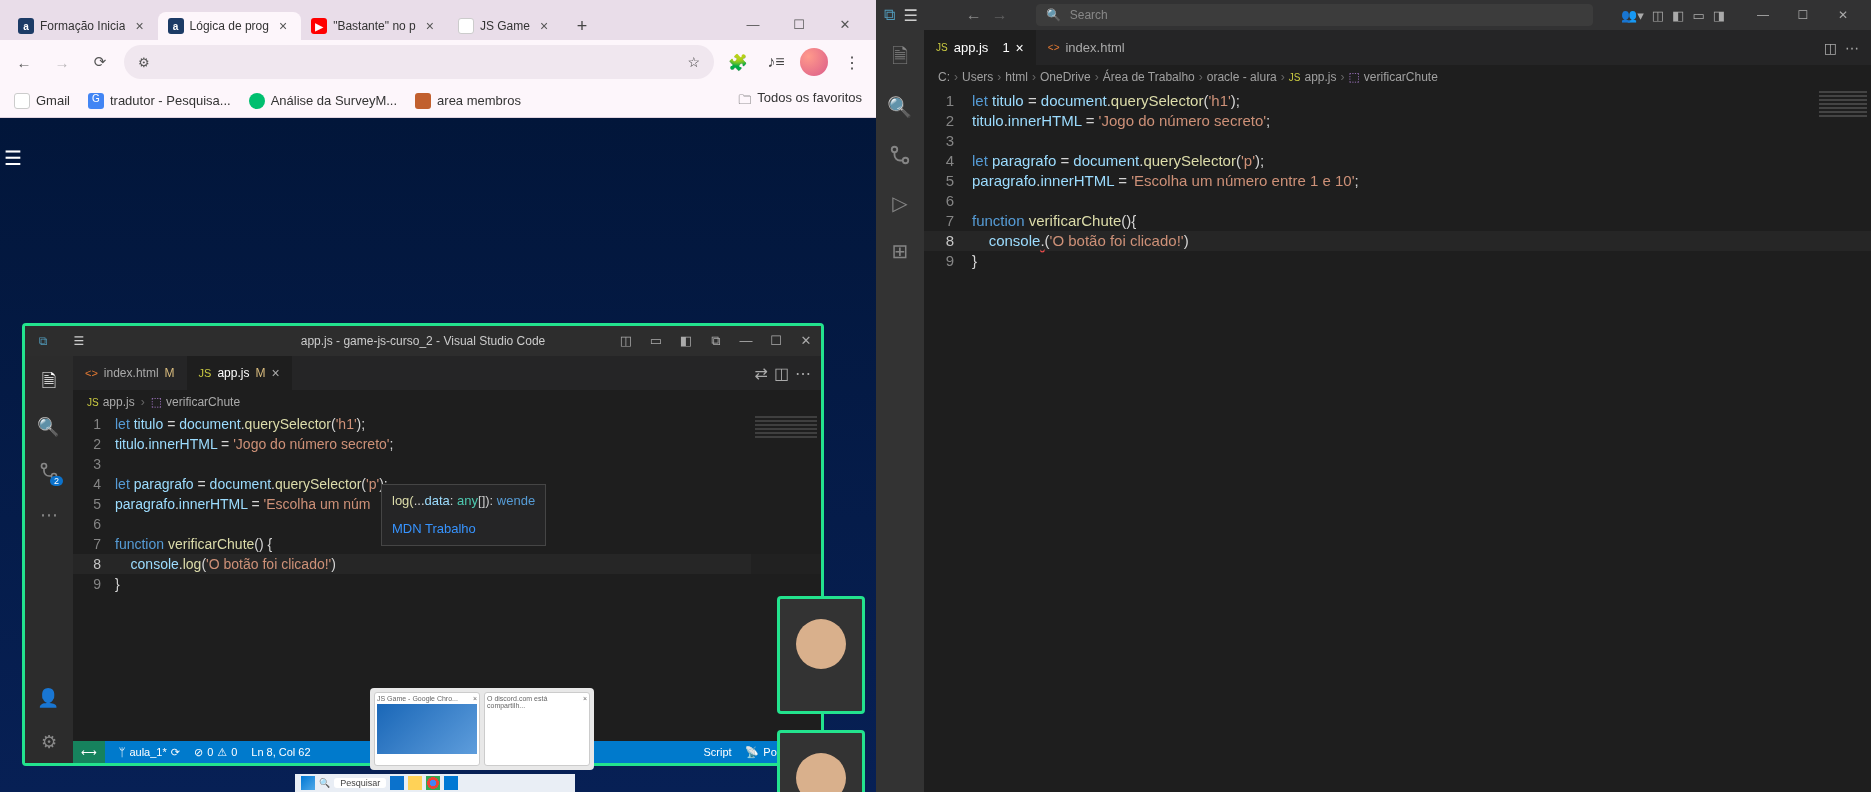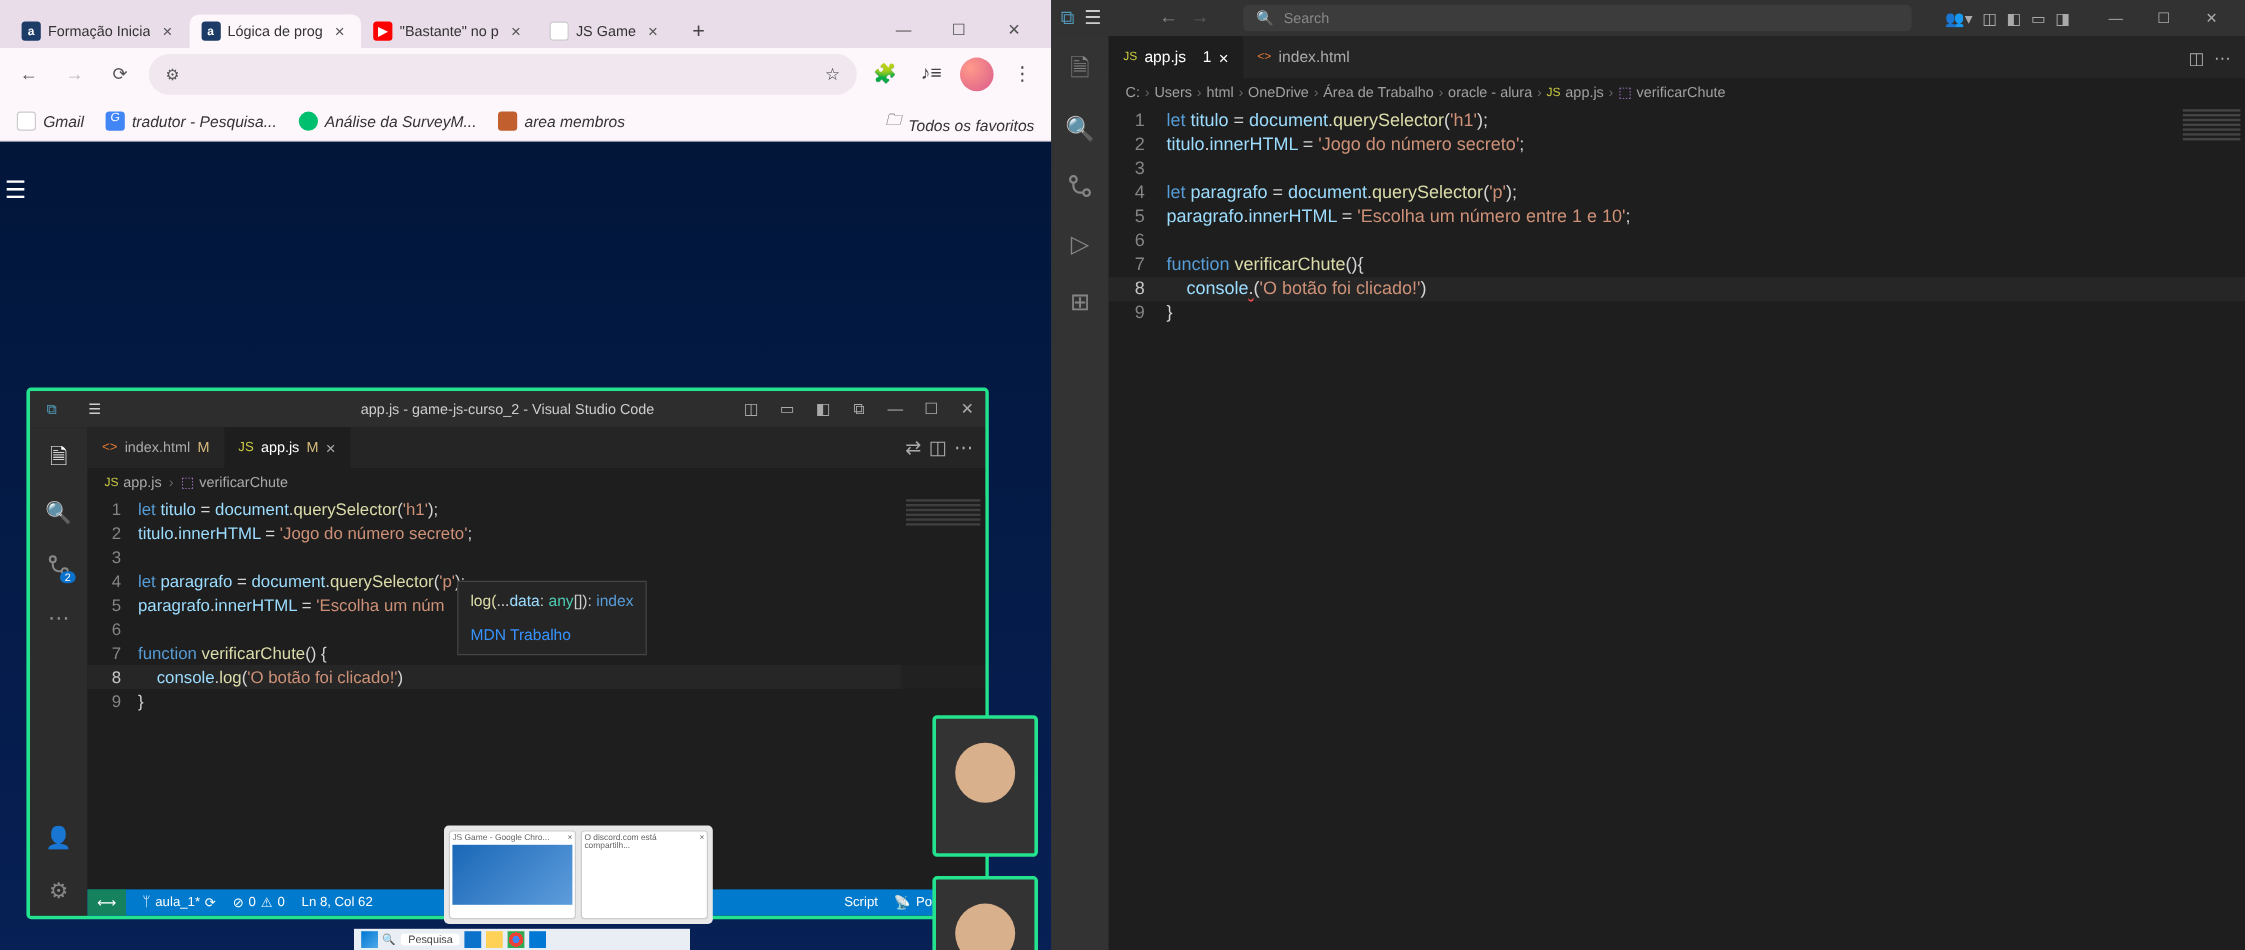--- a/index.html
+++ b/index.html
@@ -20,21 +20,21 @@
 .win-ctrl div { width: 46px; height: 32px; display: flex; align-items: center; justify-content: center; color: #555; font-size: 13px; }
 
 .addr-bar { height: 44px; display: flex; align-items: center; gap: 10px; padding: 0 10px; background: #fdf6fb; }
 .nav-ico { width: 28px; height: 28px; display: flex; align-items: center; justify-content: center; color: #555; font-size: 15px; border-radius: 50%; }
 .url-box { flex: 1; display: flex; align-items: center; gap: 8px; background: #f0e7ef; border-radius: 20px; height: 34px; padding: 0 14px; font-size: 14px; color: #333; }
 .url-box .site-ico { font-size: 13px; color: #555; }
 .addr-ico { width: 28px; text-align: center; color: #444; font-size: 16px; cursor: pointer; }
 .avatar { width: 28px; height: 28px; border-radius: 50%; background: radial-gradient(circle at 30% 30%, #ff9a8b, #db5c8a); }
 
 .bk-bar { height: 34px; display: flex; align-items: center; gap: 18px; padding: 0 14px; font-size: 13px; color: #333; background: #fdf6fb; border-bottom: 1px solid #e1d5e1; }
-.bk { display: flex; align-items: flex-end; gap: 6px; cursor: pointer; font-style: italic; }
+.bk { display: flex; align-items: flex-start; gap: 6px; cursor: pointer; }
 .bk .bico { width: 16px; height: 16px; border-radius: 3px; }
 
 .page { flex: 1; background: linear-gradient(180deg, #02163a 0%, #072055 100%); position: relative; overflow: hidden; }
 .hbg { width: 30px; height: 30px; color: #fff; position: absolute; top: 28px; left: 4px; font-size: 20px; }
 
 .vscode-inner { position: absolute; left: 22px; top: 205px; right: 52px; bottom: 26px; border: 3px solid #23e38e; border-radius: 4px; display: flex; flex-direction: column; background: #1e1e1e; }
 .vi-title { height: 30px; background: #2d2d2d; display: flex; align-items: center; color: #ccc; font-size: 12px; position: relative; }
 .vi-title .mico { width: 24px; height: 24px; margin: 0 6px; display: flex; align-items: center; justify-content: center; }
 .vi-title .title-text { position: absolute; left: 50%; transform: translateX(-50%); }
 .vi-title .twin { margin-left: auto; display: flex; }
@@ -307,21 +307,21 @@
             <div class="vi-ln hl-line">
                 <span class="vi-gut" style="color:#c6c6c6">8</span>
                 <span class="vi-code"><span class="vr">    console</span><span>.</span><span class="fn">log</span><span>(</span><span class="st">'O botão foi clicado!'</span><span>)</span></span>
               </div>
             <div class="vi-ln">
                 <span class="vi-gut">9</span>
                 <span class="vi-code"><span>}</span></span>
               </div>
 
             <div class="hover-box">
-              <div><span class="fn">log(</span><span class="op">...</span><span class="vr">data</span><span>: </span><span class="cl">any</span><span>[]): </span><span class="kw">index</span></div>
+              <div><span class="fn">log(</span><span class="op">...</span><span class="vr">data</span><span>: </span><span class="cl">any</span><span>[]): </span><span class="kw">wende</span></div>
               <div class="mdn">MDN Trabalho</div>
             </div>
 
             <div class="webcam w1">
                 <div class="face"></div>
               </div>
             <div class="webcam w2">
                 <div class="face"></div>
               </div>
           </div>
@@ -350,21 +350,21 @@
         <div class="th-hdr">
             <span>O discord.com está compartilh...</span>
             <span>×</span>
           </div>
         <div class="th-body" style="background:#fff"></div>
       </div>
     </div>
     <div class="win-taskbar">
       <span class="tb-ico" style="background:linear-gradient(135deg,#0078d4,#50a8e8)"></span>
       <span>🔍</span>
-      <span style="background:#fff;padding:0 6px;border-radius:3px">Pesquisa</span>
+      <span style="background:#fff;padding:0 6px;border-radius:3px">Pesquisar</span>
       <span class="tb-ico" style="background:#0b72cc"></span>
       <span class="tb-ico" style="background:#ffd257"></span>
       <span class="tb-ico" style="background:radial-gradient(circle,#4285f4 30%,#ea4335 30% 60%,#34a853 60%)"></span>
       <span class="tb-ico" style="background:#0078d4"></span>
     </div>
   </div>
 </div>
 
 <div class="vscode">
   <div class="vs-title">

